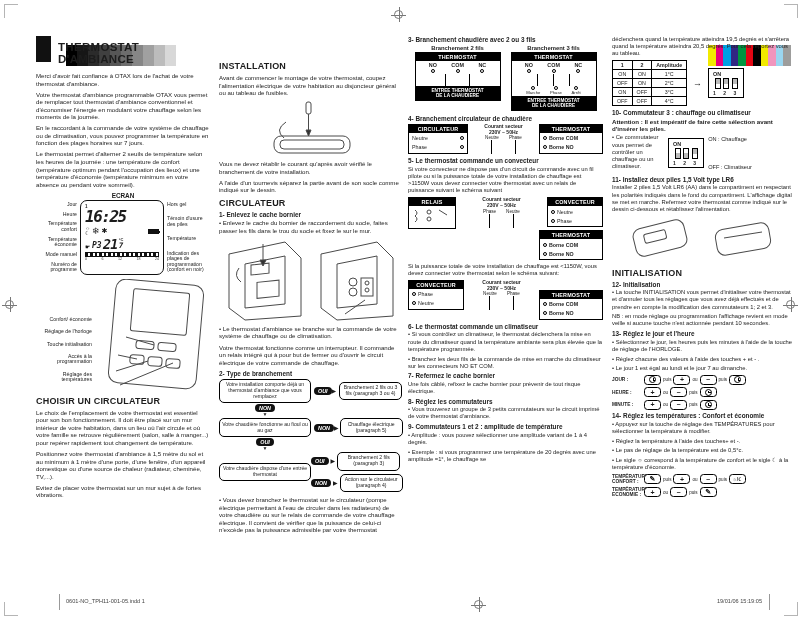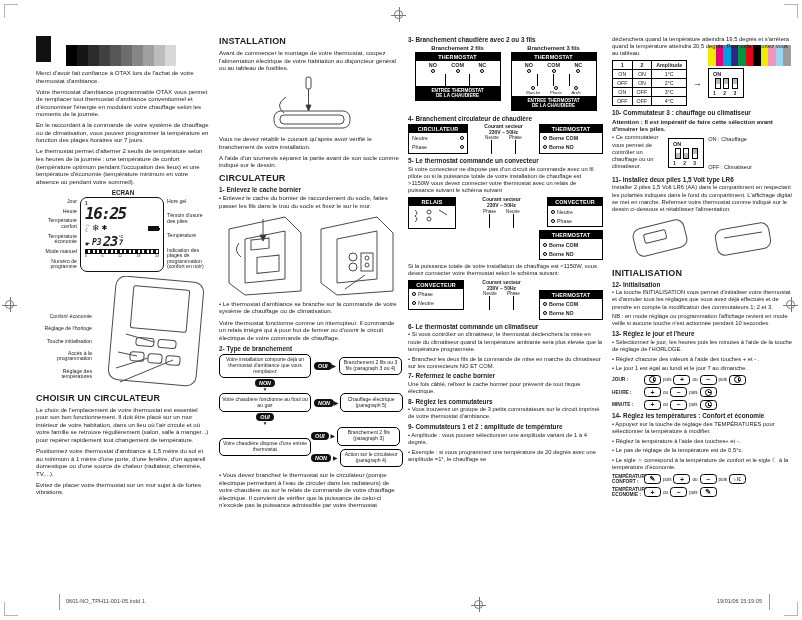--- a/index.html
+++ b/index.html
@@ -16,21 +16,21 @@
   .regmark { position:absolute; width:9px; height:9px; border:1px solid #777; border-radius:50%; }
   .regmark::before { content:""; position:absolute; left:-4px; top:3.5px; width:15px; height:1px; background:#777; }
   .regmark::after  { content:""; position:absolute; top:-4px; left:3.5px; height:15px; width:1px; background:#777; }
   .calbar { position:absolute; display:flex; }
   .calbar span { display:block; width:11px; height:21px; }
   #colorbar span { width:7.5px; }
 
   
   .col { position:absolute; top:36px; }
   #col1 { left:36px;  width:174px; }
-  #col2 { left:219px; width:183px; }
+  #col2 { left:219px; width:183px;margin-top:25px; }
   #col3 { left:408px; width:195px; }
   #col4 { left:612px; width:181px; }
 
   p, .para { font-size:6.1px; line-height:1.24; margin-bottom:3.5px; color:#222; }
   #col3 p, #col4 p { font-size:5.8px; margin-bottom:2.5px; }
   .h-big   { font-size:9px;  font-weight:bold; letter-spacing:.2px; margin:4px 0 3px; }
   .h-num   { font-size:6.4px; font-weight:bold; margin:2.5px 0 1.5px; }
   .warn    { font-size:6.2px; font-weight:bold; line-height:1.2; margin-bottom:2px; }
 
   
@@ -177,20 +177,21 @@
     <span style="background: rgb(0, 0, 0);"></span>
     <span style="background: rgb(242, 234, 0);"></span>
     <span style="background: rgb(240, 149, 189);"></span>
     <span style="background: rgb(154, 214, 240);"></span>
     <span style="background: rgb(157, 157, 156);"></span>
   </div>
 
 <div class="col" id="col1">
   <div class="titlerow">
     <div class="titleblock"></div>
+    <div class="pagetitle">THERMOSTAT D'AMBIANCE</div>
   </div>
   <p>Merci d'avoir fait confiance à OTAX lors de l'achat de votre thermostat d'ambiance.</p>
   <p>Votre thermostat d'ambiance programmable OTAX vous permet de remplacer tout thermostat d'ambiance conventionnel et d'économiser l'énergie en modulant votre chauffage selon les moments de la journée.</p>
   <p>En le raccordant à la commande de votre système de chauffage ou de climatisation, vous pouvez programmer la température en fonction des plages horaires sur 7 jours.</p>
   <p>Le thermostat permet d'alterner 2 seuils de température selon les heures de la journée : une température de confort (température optimum pendant l'occupation des lieux) et une température d'économie (température minimum en votre absence ou pendant votre sommeil).</p>
 
   <div class="ecran">
     <div class="ecran-title">ECRAN</div>
     <div class="ecran-flex">
       <div class="lblcol left">
@@ -209,21 +210,21 @@
             <span>☼</span>
             <span>☾</span>
           </span>
           <span class="ic-snow">❄</span>
           <span class="ic-flower">✱</span>
           <span class="ic-batt"></span>
         </div>
         <div class="lcd-temp">
           <span class="ic-hand">☛</span>
           <span class="lcd-prog">P3</span>
-          <span class="lcd-deg">23</span>
+          <span class="lcd-deg">21</span>
           <span class="lcd-frac">
             <span class="lcd-unit">°C</span>
             <span class="lcd-dec">7</span>
           </span>
         </div>
         <div class="lcd-bar"></div>
         <div class="lcd-scale">
           <span>0</span>
           <span>6</span>
           <span>12</span>

